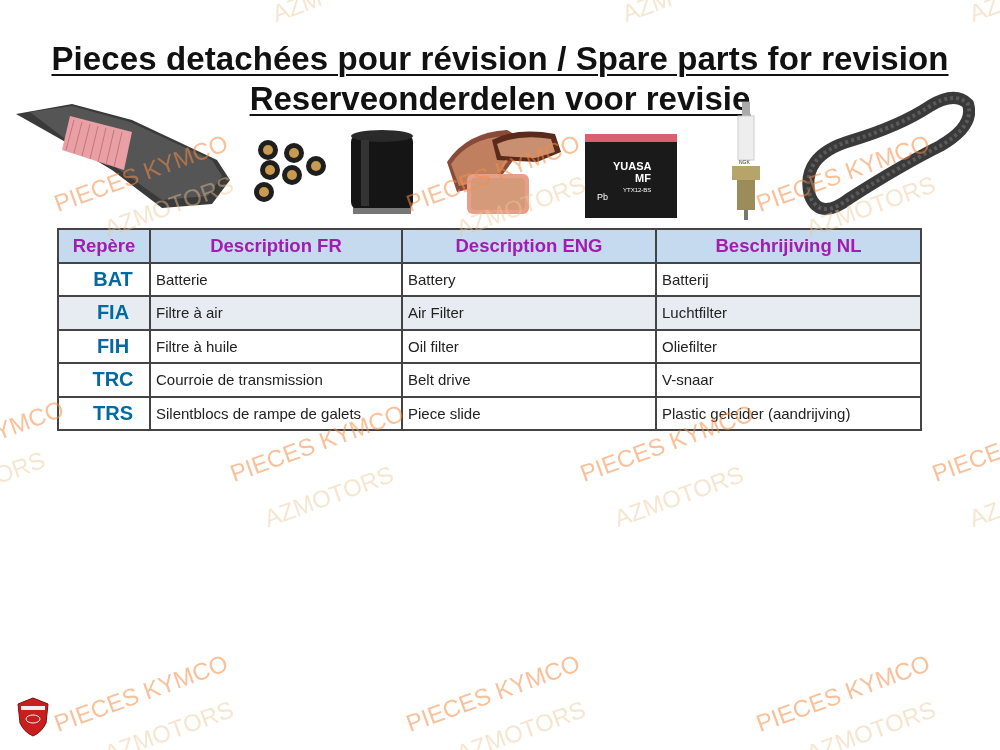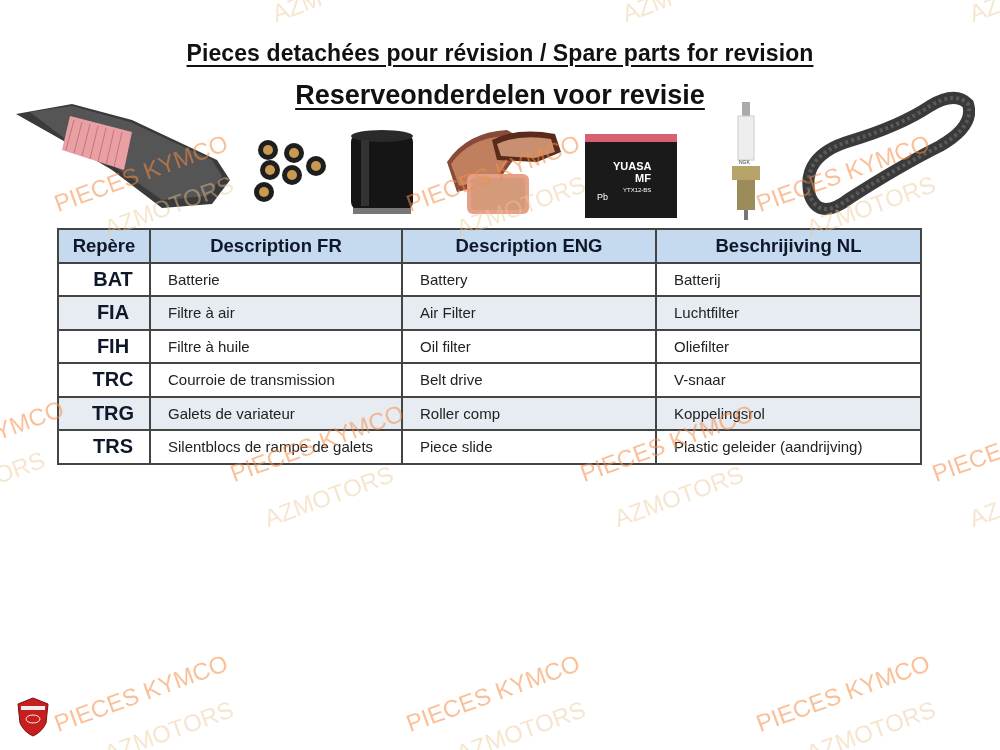--- a/index.html
+++ b/index.html
@@ -1,35 +1,35 @@
 <!DOCTYPE html>
 <html><head>
 <meta charset="utf-8">
 <style>
   html, body { margin:0; padding:0; }
   body { width:1000px; height:750px; background:#ffffff; position:relative; overflow:hidden; font-family:"Liberation Sans", sans-serif; }
   .title { position:absolute; left:0; width:1000px; text-align:center; font-family:"Liberation Sans", sans-serif; font-weight:bold; color:#111; text-decoration:underline; text-decoration-thickness:2px; text-underline-offset:4px; }
-  .t1 { top:40px; font-size:23px; letter-spacing:0.1px; }
-  .t2 { top:80px; font-size:27px; }
+  .t1 { top:40px; font-size:33px; letter-spacing:0.1px; }
+  .t2 { top:80px; font-size:33px; }
 
   .img { position:absolute; }
   
   .airfilter { left:12px; top:100px; width:222px; height:110px; }
   .rollers { left:250px; top:135px; width:82px; height:75px; }
   .oilfilter { left:347px; top:128px; width:70px; height:90px; }
   .pads { left:437px; top:122px; width:130px; height:95px; }
   .battery { left:583px; top:130px; width:96px; height:90px; }
   .plug { left:729px; top:100px; width:34px; height:122px; }
   .belt { left:790px; top:86px; width:185px; height:140px; }
 
   table.parts { position:absolute; left:57px; top:228px; width:865px; border-collapse:collapse; font-family:"DejaVu Sans", sans-serif; }
   table.parts th, table.parts td { border:2px solid #444; height:31.5px; padding:0; }
-  table.parts th { background:#c5d9ef; font-size:18.5px; font-weight:bold; color:#0f172a; text-align:center; font-family:"Liberation Sans", sans-serif; }
-  table.parts td { font-size:15px; color:#222; padding-left:17px; white-space:nowrap; font-family:"Liberation Sans", sans-serif; }
-  table.parts td.code { font-weight:bold; font-size:20px; text-align:center; padding-left:18px; color:#0f172a; }
+  table.parts th { background:#c5d9ef; font-size:18.5px; font-weight:bold; color:#a21caf; text-align:center; font-family:"Liberation Sans", sans-serif; }
+  table.parts td { font-size:15px; color:#222; padding-left:5px; white-space:nowrap; font-family:"Liberation Sans", sans-serif; }
+  table.parts td.code { font-weight:bold; font-size:20px; text-align:center; padding-left:18px; color:#0369a1; }
   table.parts tr.alt td { background:#e9eef4; }
   table.parts tr.row td { background:#ffffff; }
   table.parts tr.alt td { background:#e6ecf2; }
 
   .wm { position:absolute; font-family:"Liberation Sans", sans-serif; font-size:24px; transform:rotate(-20deg); transform-origin:left bottom; pointer-events:none; white-space:nowrap; }
   .wm.k { color:rgba(245,140,70,0.55); }
   .wm.a { color:rgba(235,200,150,0.45); }
 
   .logo { position:absolute; left:16px; top:697px; width:34px; height:40px; }
 </style>
@@ -139,26 +139,20 @@
         <td>Filtre à huile</td>
         <td>Oil filter</td>
         <td>Oliefilter</td>
       </tr>
     <tr class="row">
         <td class="code">TRC</td>
         <td>Courroie de transmission</td>
         <td>Belt drive</td>
         <td>V-snaar</td>
       </tr>
-    <tr class="alt">
-        <td class="code">TRG</td>
-        <td>Galets de variateur</td>
-        <td>Roller comp</td>
-        <td>Koppelingsrol</td>
-      </tr>
     <tr class="row">
         <td class="code">TRS</td>
         <td>Silentblocs de rampe de galets</td>
         <td>Piece slide</td>
         <td>Plastic geleider (aandrijving)</td>
       </tr>
   </tbody>
 </table>
 
 <div class="wm a" style="left:278px;top:0px;">AZM</div>

